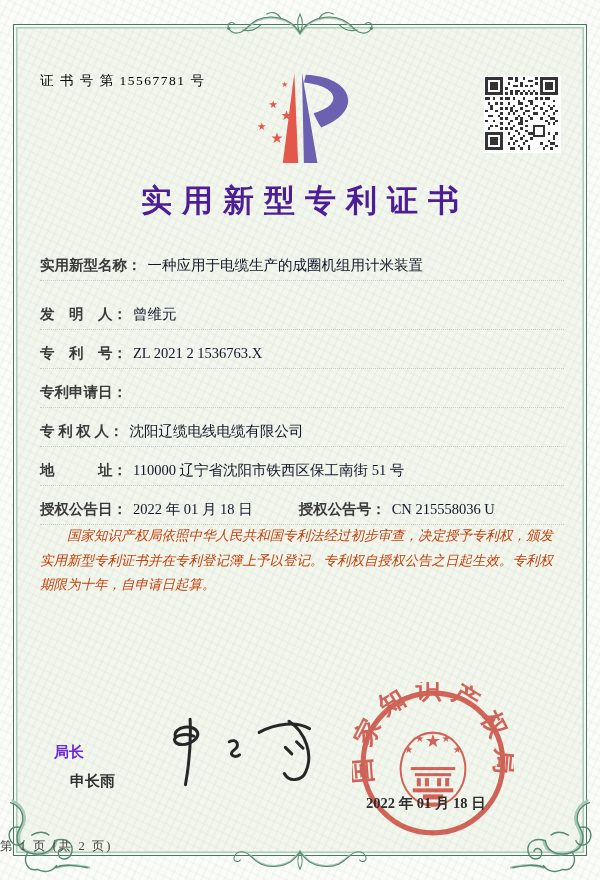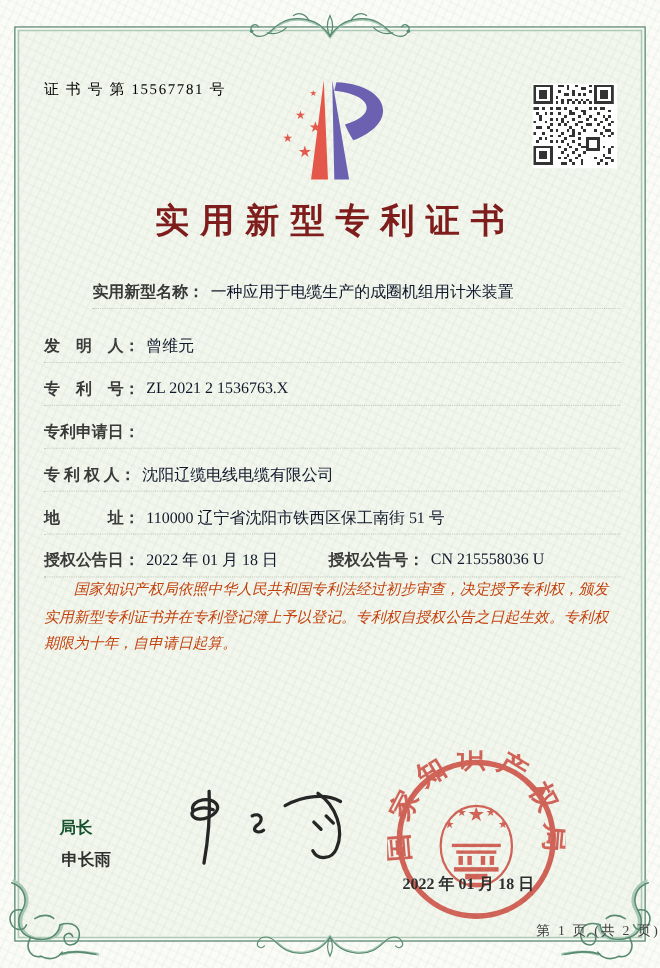--- a/index.html
+++ b/index.html
@@ -23,43 +23,43 @@
   }
   .frame{
     position:absolute;left:13px;right:13px;top:24px;bottom:24px;
     border:1.5px solid #47795f;
     box-shadow: inset 0 0 0 2px #f6f8f3, inset 0 0 0 3.5px #aecbb8;
     pointer-events:none;
   }
   .cert-number{left:40px;top:72px;font-size:13.5px;letter-spacing:1.5px;color:#000000;}
   .title{
     left:0;right:0;top:180px;text-align:center;margin:0;
-    font-size:31px;font-weight:bold;letter-spacing:10px;text-indent:10px;color:#7f1d1d;
+    font-size:31px;font-weight:bold;letter-spacing:10px;text-indent:10px;color:#4c1d95;
   }
   .fields{left:40px;right:36px;top:250px;}
   .frow{
     display:flex;align-items:center;height:30px;margin-bottom:8px;
     border-bottom:1px dotted rgba(95,120,100,.32);
     font-size:14.5px;
   }
-  .frow.first{margin-bottom:18px;margin-left:44px;}
+  .frow.first{margin-bottom:18px;}
   .flabel{white-space:pre;color:#3a3a3a;font-weight:600;}
   .fvalue{color:#0f172a;margin-left:6px;white-space:pre;}
   .grant-label2{margin-left:46px;}
   .paragraphs{left:40px;right:38px;top:524px;}
   .paragraphs p{
     margin:0 0 4px 0;text-indent:2em;font-size:13.5px;line-height:1.82;
     font-style:italic;color:#c2410c;
   }
-  .signer-title{left:54px;top:743px;font-size:15px;font-weight:600;color:#14532d;font-family:"Liberation Sans","DejaVu Sans",sans-serif;}
-  .signer-name{left:56px;top:772px;font-size:15px;font-weight:600;color:#303030;font-family:"Liberation Sans","DejaVu Sans",sans-serif;}
+  .signer-title{left:54px;top:743px;font-size:15px;font-weight:600;color:#6d28d9;font-family:"Liberation Sans","DejaVu Sans",sans-serif;}
+  .signer-name{left:70px;top:772px;font-size:15px;font-weight:600;color:#303030;font-family:"Liberation Sans","DejaVu Sans",sans-serif;}
   .signature-svg{left:138px;top:710px;}
   .seal-wrap{left:352px;top:682px;width:162px;height:162px;opacity:.88;mix-blend-mode:multiply;}
   .issue-date{left:366px;top:794px;font-size:14.5px;font-weight:600;color:#2e2e2e;z-index:5;}
-  .footer{left:0;right:0;top:838px;text-align:right;font-size:12.5px;letter-spacing:2px;color:#3f3f3f;}
+  .footer{left:0;right:0;top:838px;text-align:left;font-size:12.5px;letter-spacing:2px;color:#3f3f3f;}
   .logo-wrap{left:243px;top:70px;width:118px;height:96px;}
   .qr-wrap{left:484px;top:76px;width:75px;height:75px;background:#fff;padding:1px;}
   svg{display:block;}
 </style>
 </head>
 <body>
 
 <div>
 
   <div class="paper-inner"></div>

